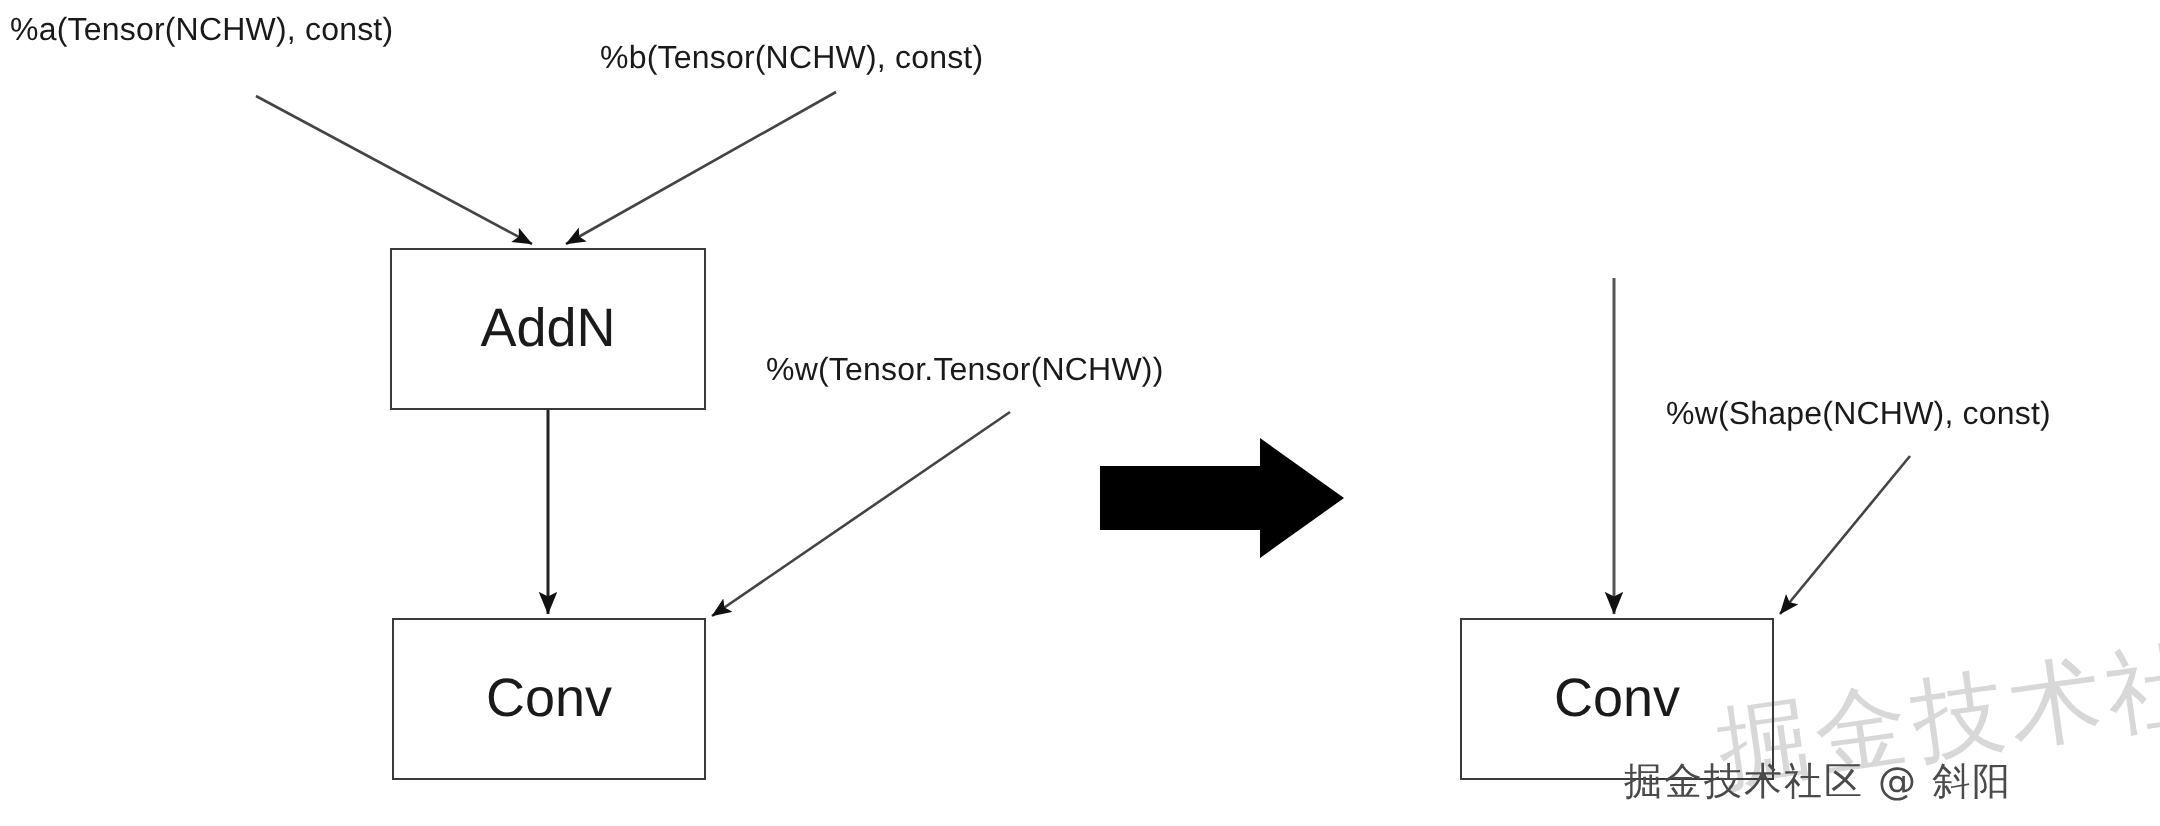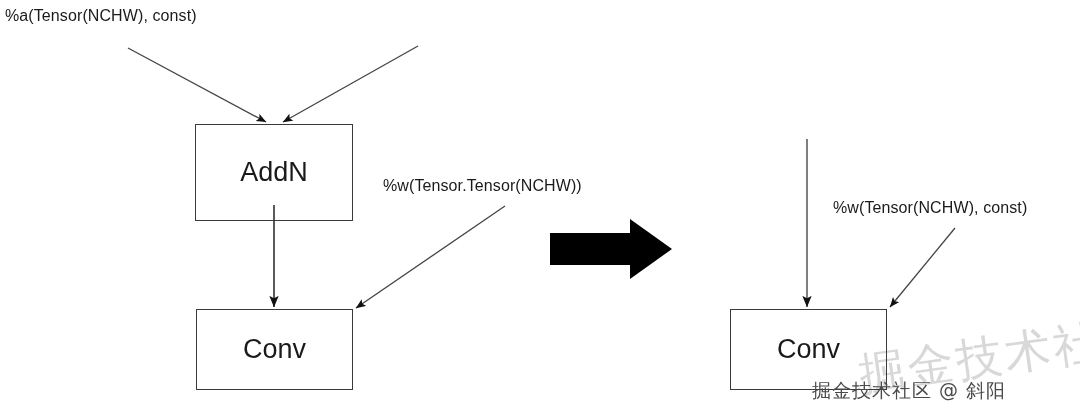--- a/index.html
+++ b/index.html
@@ -89,33 +89,34 @@
 
     <line x1="807" y1="139" x2="807" y2="307" stroke="#555555" stroke-width="1.5" marker-end="url(#arrowhead)"></line>
 
     <line x1="955" y1="228" x2="890" y2="307" stroke="#444444" stroke-width="1.3" marker-end="url(#arrowhead)"></line>
 
     <path d="M550,233 L630,233 L630,219 L672,249 L630,279 L630,265 L550,265 Z" fill="#000000"></path>
   </svg>
 
   <div class="label" style="left:5px; top:8px;">%a(Tensor(NCHW), const)</div>
 
+  <div class="label" style="left:300px; top:22px;">%b(Tensor(NCHW), const)</div>
 
   <div class="label" style="left:383px; top:178px;">%w(Tensor.Tensor(NCHW))</div>
 
-  <div class="node-box" style="left:195px; top:124px; width:158px; height:97px;">
+  <div class="node-box" style="left:195px; top:124px; width:158px; height:81px;">
     <span class="node-label">AddN</span>
   </div>
 
   <div class="node-box" style="left:196px; top:309px; width:157px; height:81px;">
     <span class="node-label">Conv</span>
   </div>
 
 
-  <div class="label" style="left:833px; top:200px;">%w(Tensor(NCHW), const)</div>
+  <div class="label" style="left:833px; top:200px;">%w(Shape(NCHW), const)</div>
 
   <div class="node-box" style="left:730px; top:309px; width:157px; height:81px;">
     <span class="node-label">Conv</span>
   </div>
 
   <div class="wm-small" style="left:812px; top:378px;">掘金技术社区 @ 斜阳</div>
 
 </div>
 
 </body></html>

